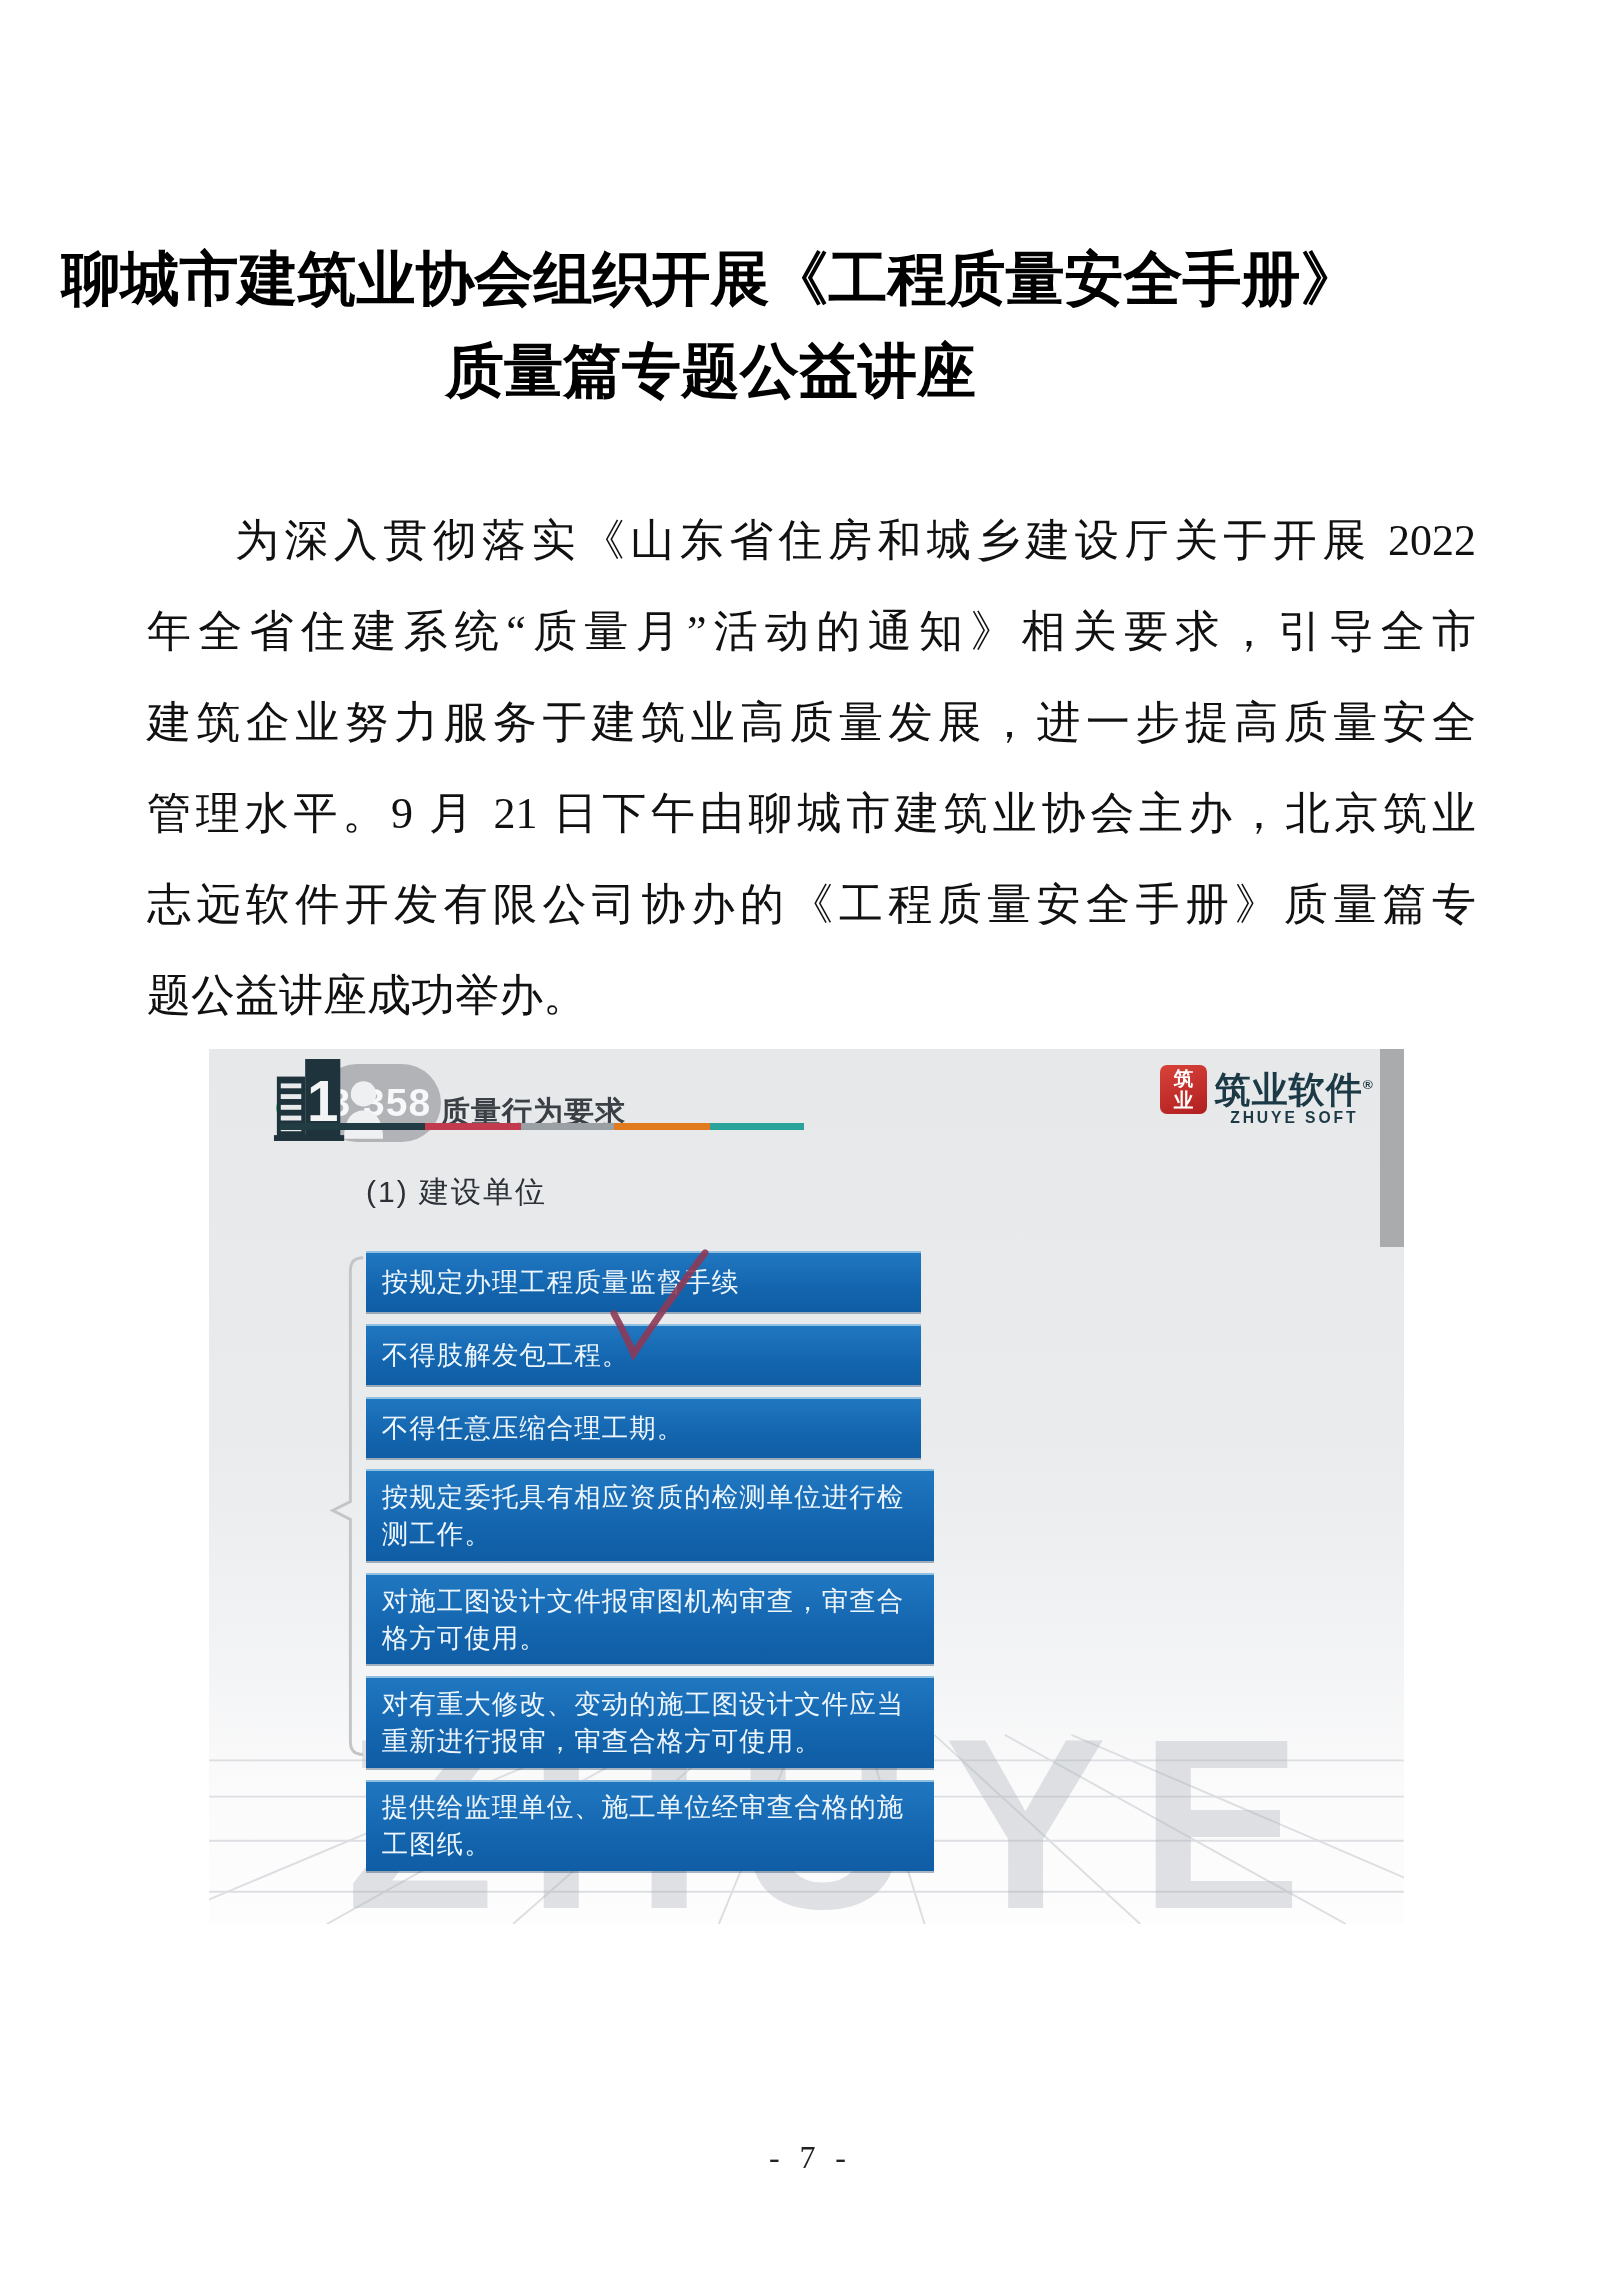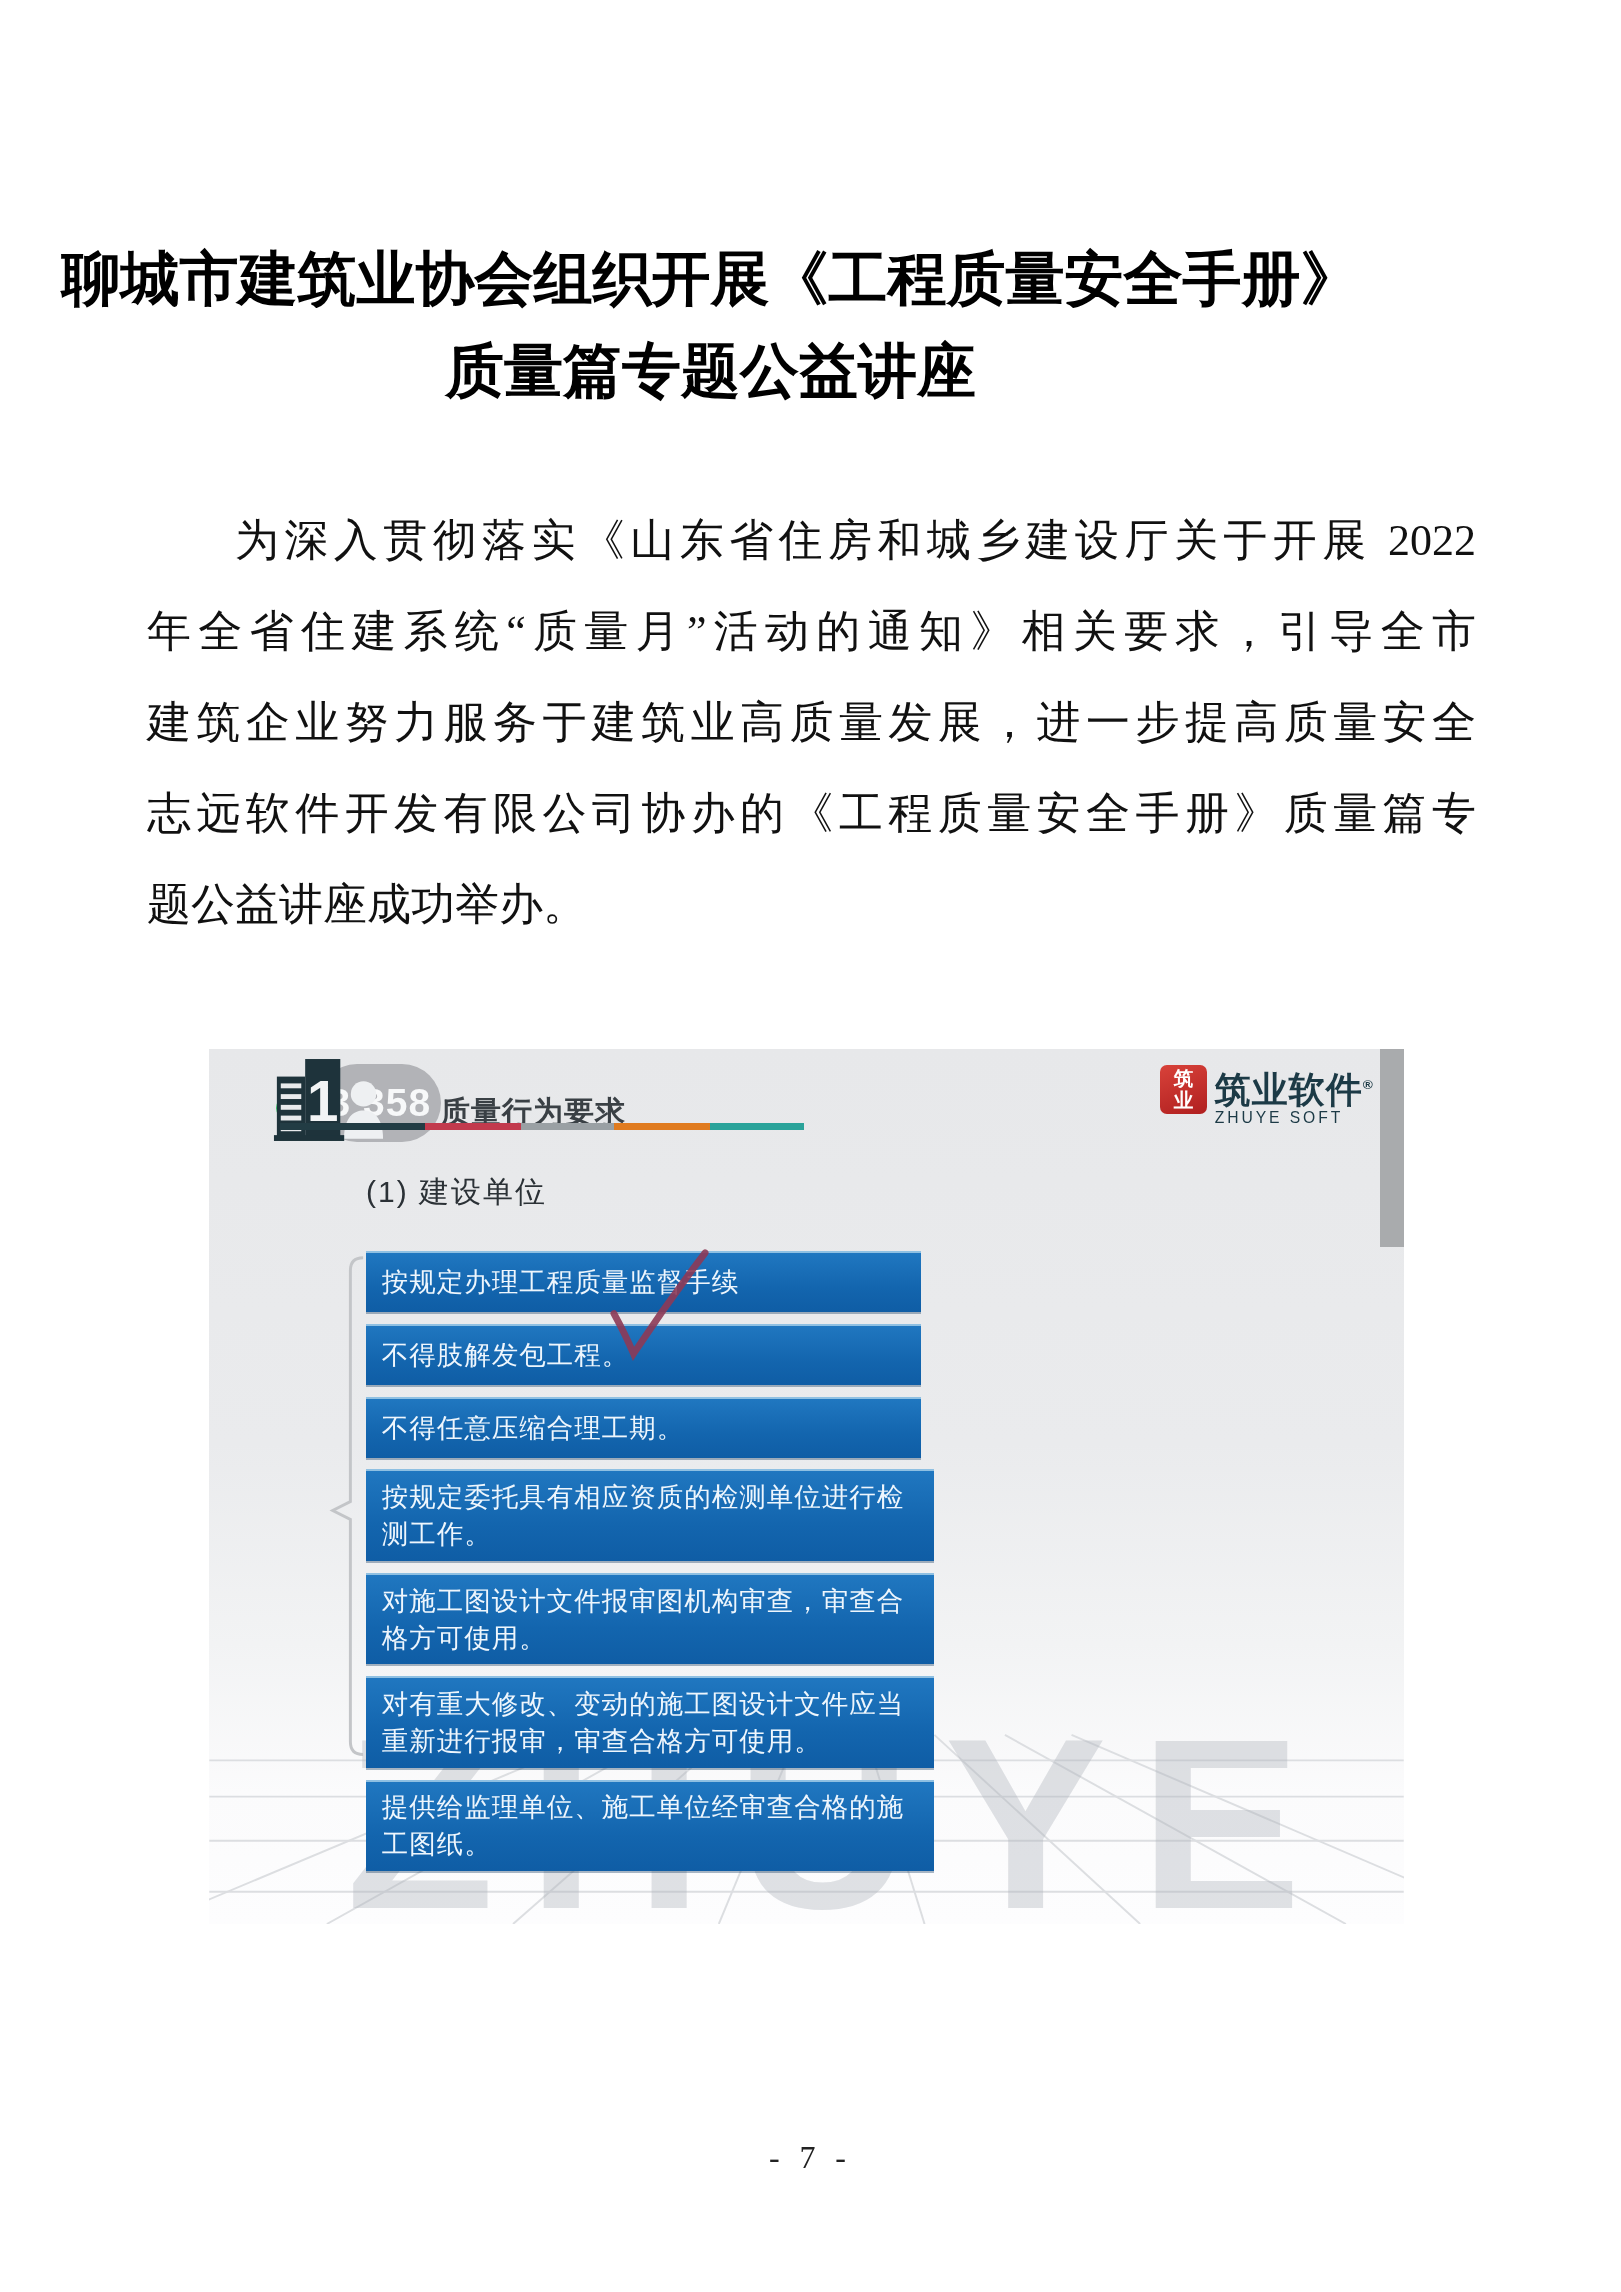--- a/index.html
+++ b/index.html
@@ -78,21 +78,21 @@
     width:47px;height:49px;border-radius:6.9px;
     background:linear-gradient(160deg,#d8423a,#b01f1f);
     color:#fff;font-family:"Liberation Sans","DejaVu Sans",sans-serif;
     font-size:19.6px;font-weight:700;line-height:22.5px;
     display:flex;align-items:center;justify-content:center;
     text-align:center;width:47px;word-break:break-all;padding:9px;box-sizing:border-box;
   }
   .logo-text{margin-left:7.8px;color:#1c3a46;font-family:"Liberation Sans","DejaVu Sans",sans-serif;}
   .logo-cn{font-size:36px;font-weight:700;line-height:39px;letter-spacing:1px;text-align:right;}
   .logo-cn sup{font-size:13.7px;}
-  .logo-en{font-size:15.7px;font-weight:400;letter-spacing:2.9px;line-height:17.6px;}
+  .logo-en{font-size:15.7px;font-weight:700;letter-spacing:2.9px;line-height:17.6px;text-align:center;}
   
   .watermark{
     position:absolute;left:137px;top:635px;
     font-family:"Liberation Sans","DejaVu Sans",sans-serif;
     font-size:243px;font-weight:700;letter-spacing:33px;
     color:rgba(174,179,186,0.38);white-space:nowrap;z-index:1;
   }
   .floor-svg{position:absolute;left:0;top:0;z-index:0;}
   
   .brace-svg{position:absolute;left:0;top:0;z-index:2;}
@@ -126,20 +126,21 @@
 
   <div class="doc-title">
     <div>聊城市建筑业协会组织开展《工程质量安全手册》</div>
     <div>质量篇专题公益讲座</div>
   </div>
 
   <div class="paragraph">
     <div class="para-line first">为深入贯彻落实《山东省住房和城乡建设厅关于开展 2022</div>
     <div class="para-line">年全省住建系统“质量月”活动的通知》相关要求，引导全市</div>
     <div class="para-line">建筑企业努力服务于建筑业高质量发展，进一步提高质量安全</div>
+    <div class="para-line">管理水平。9 月 21 日下午由聊城市建筑业协会主办，北京筑业</div>
     <div class="para-line">志远软件开发有限公司协办的《工程质量安全手册》质量篇专</div>
     <div class="para-line last">题公益讲座成功举办。</div>
   </div>
 
   <div class="slide">
 
     <svg class="floor-svg" width="1195" height="875" viewBox="0 0 1219 893">
       <g stroke="#dcdee1" stroke-width="2" fill="none">
         <line x1="0" y1="726" x2="1219" y2="726"></line>
         <line x1="0" y1="763" x2="1219" y2="763"></line>

